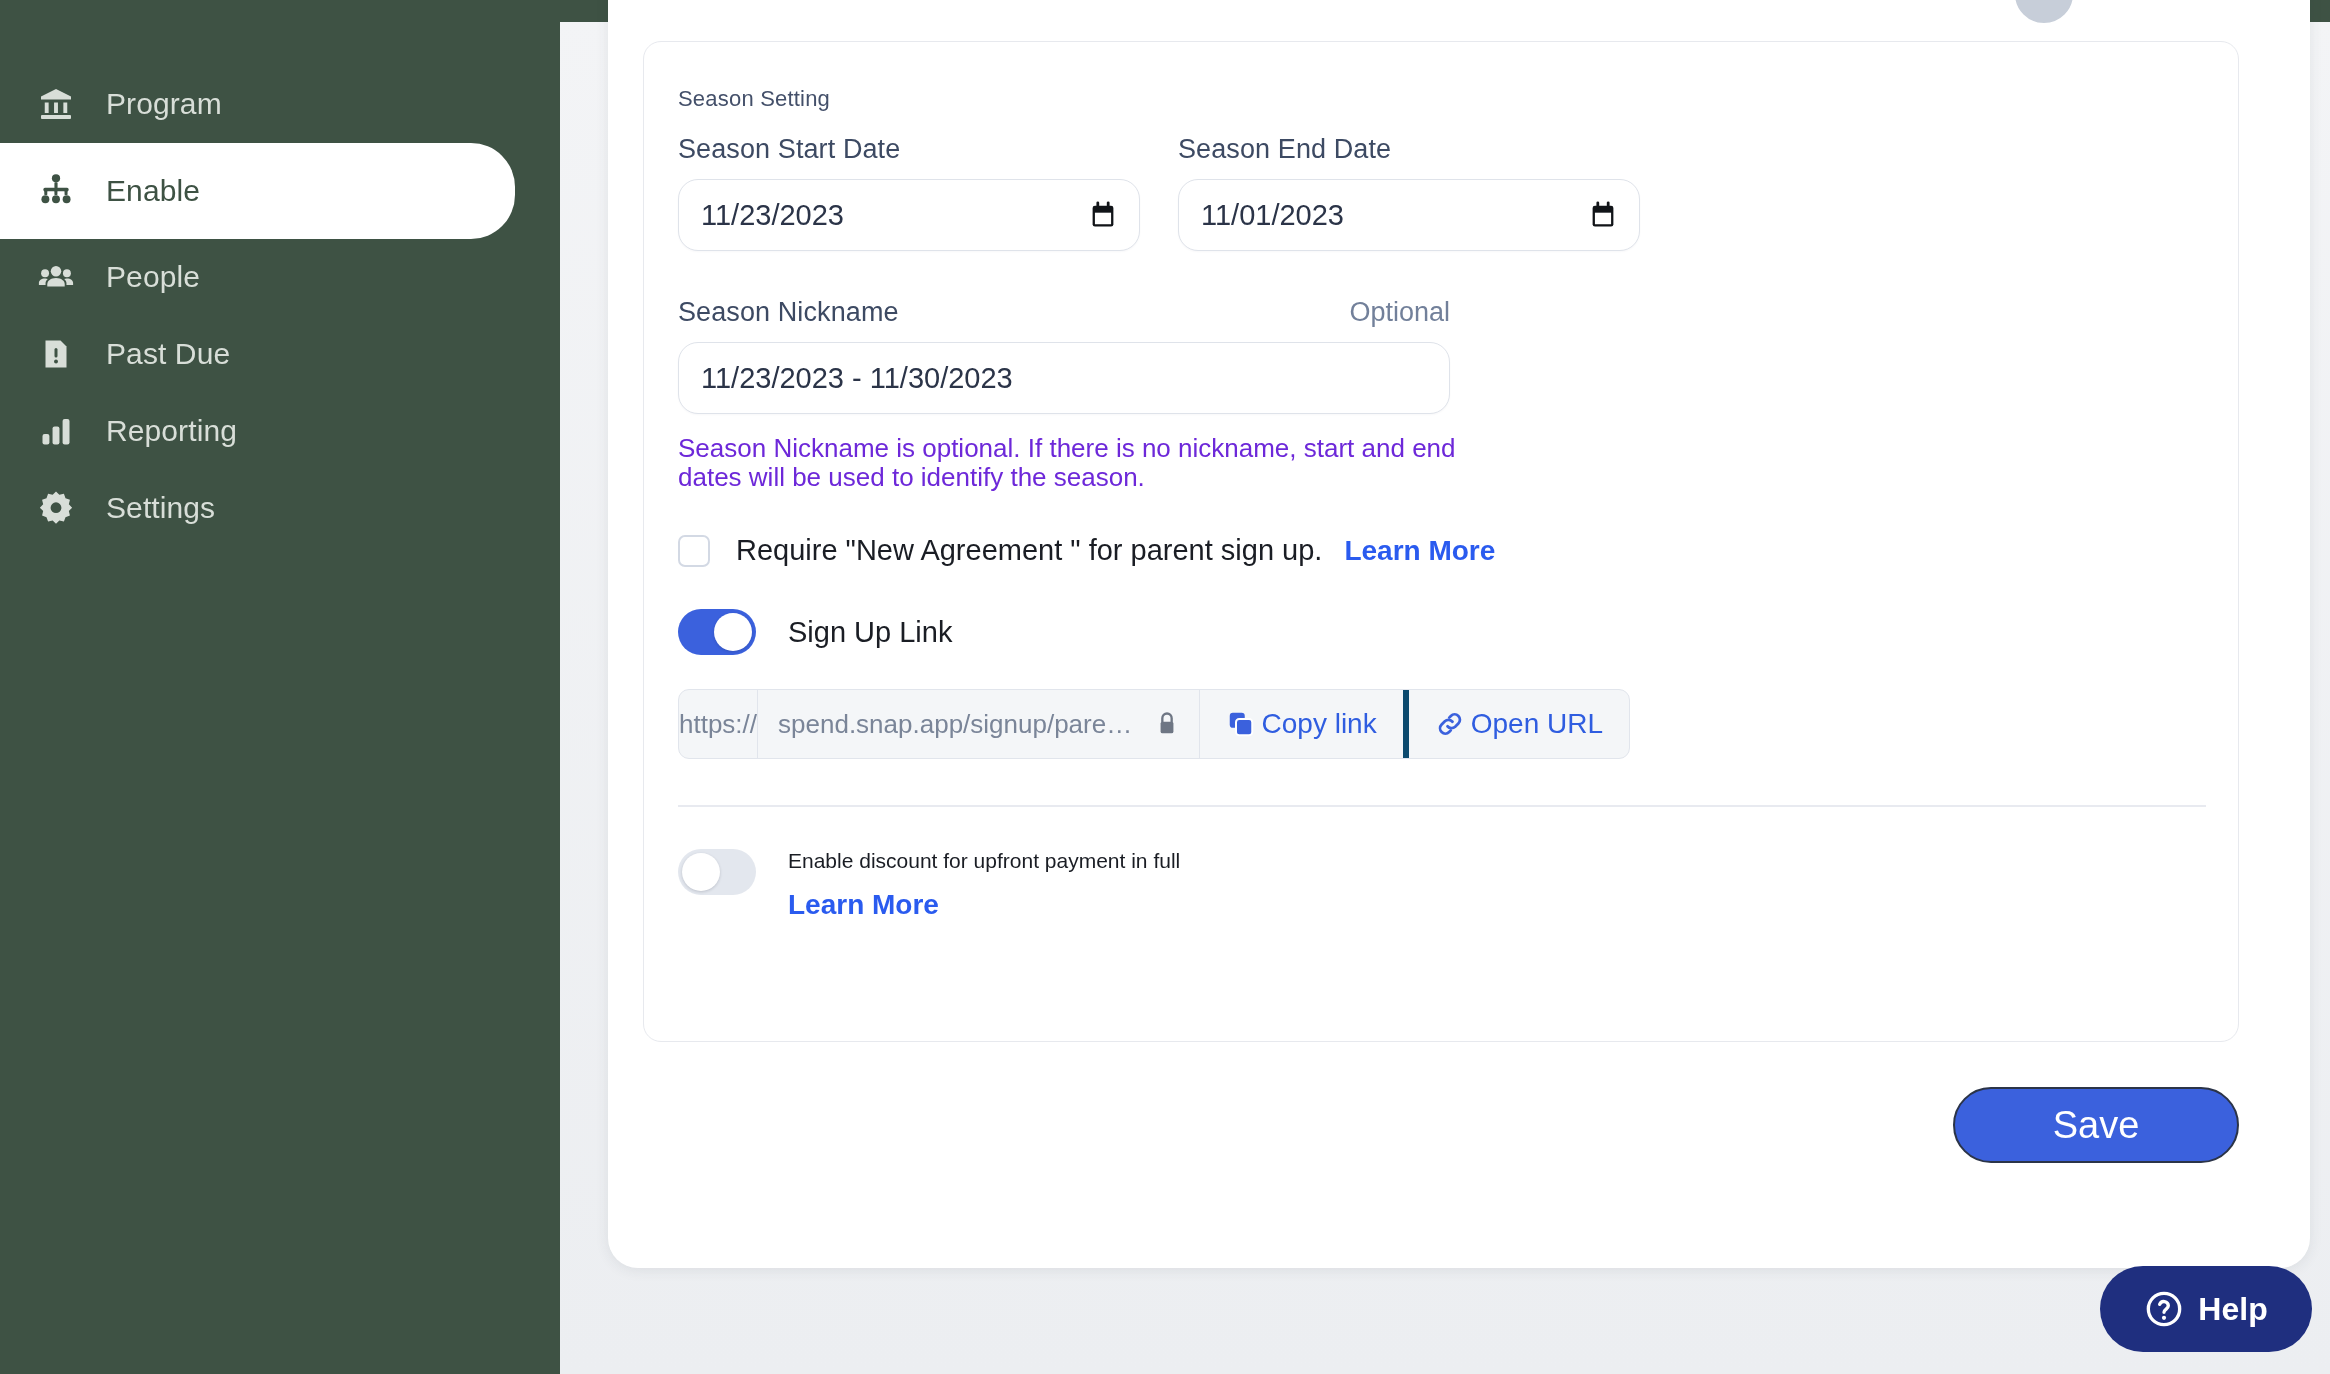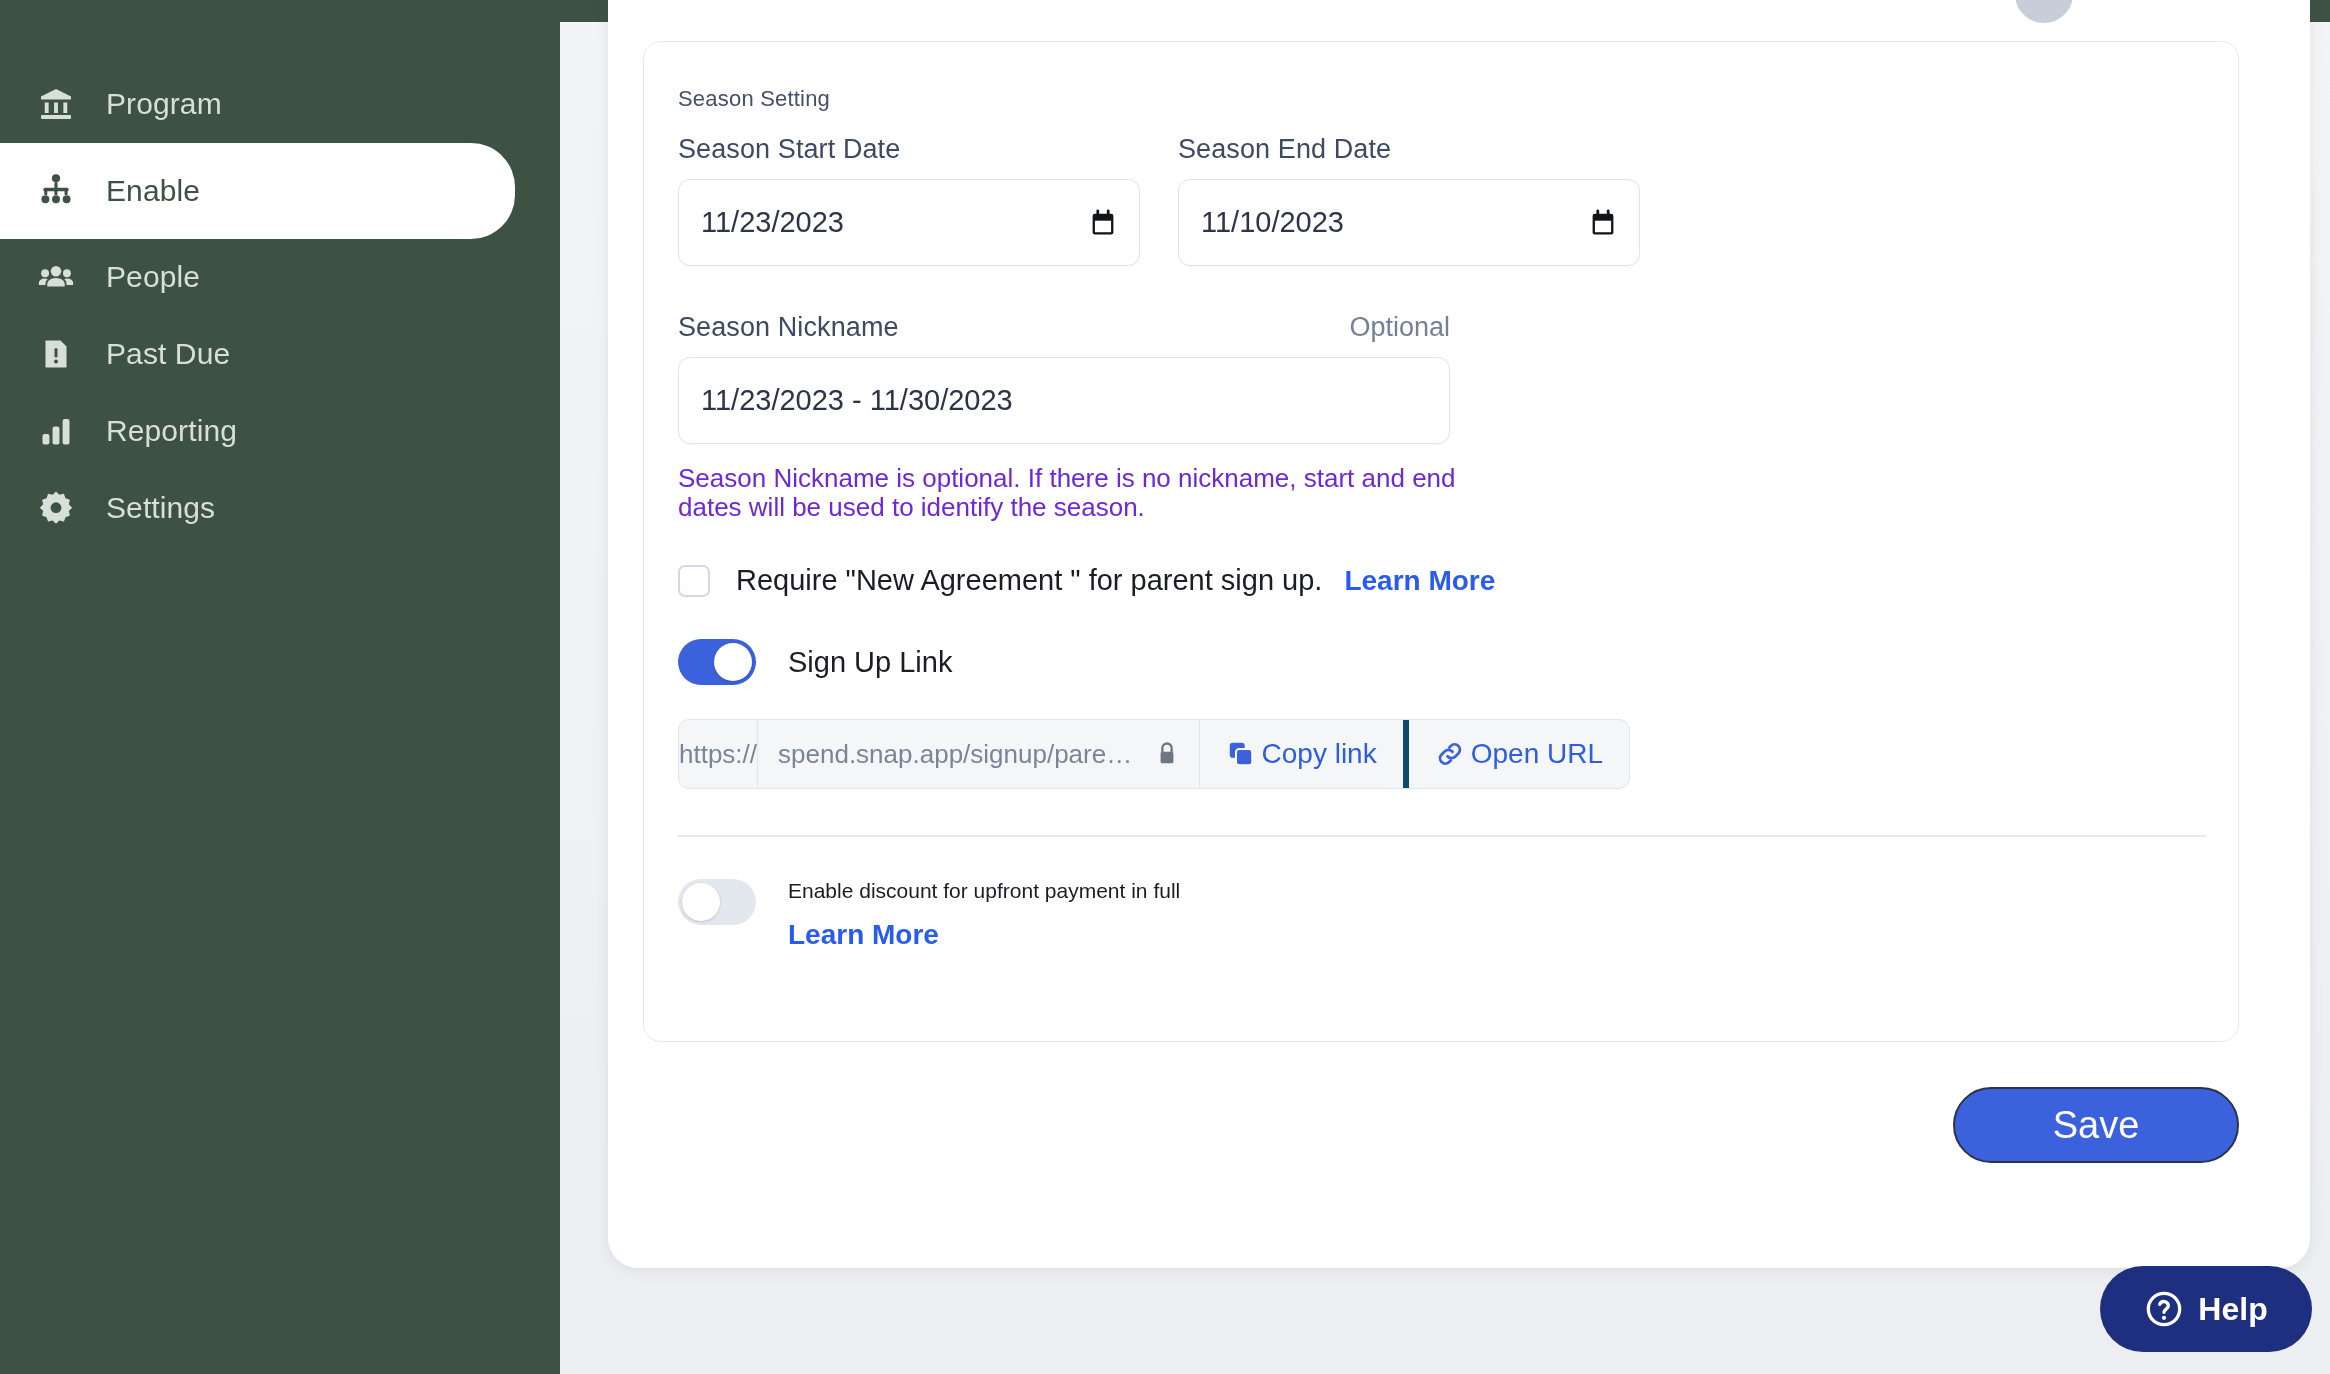--- a/index.html
+++ b/index.html
@@ -136,23 +136,23 @@
     font-size: 27px;
     color: #3d4a63;
     letter-spacing: .1px;
   }
 
   .date-row { display: flex; gap: 38px; margin-top: 4px; }
   .date-col { width: 462px; }
 
   .input-box {
     margin-top: 14px;
-    height: 87px;
+    height: 72px;
     border: 1px solid #dfe3ea;
-    border-radius: 12px;
+    border-radius: 20px;
     background: #fff;
     display: flex;
     align-items: center;
     padding: 0 22px;
     box-shadow: 0 1px 2px rgba(30,40,60,.03);
   }
   .input-box .val {
     font-size: 29px;
     color: #2b3448;
     flex: 1 1 auto;
@@ -463,21 +463,21 @@
                   <rect x="5" y="11" width="14" height="10" fill="#ffffff" stroke="none"></rect>
                   <line x1="7.5" y1="2.4" x2="7.5" y2="6.2" stroke-linecap="round"></line>
                   <line x1="16.5" y1="2.4" x2="16.5" y2="6.2" stroke-linecap="round"></line>
                 </svg>
               </span>
             </div>
           </div>
           <div class="date-col">
             <div class="field-label">Season End Date</div>
             <div class="input-box">
-              <span class="val">11/10/2023</span>
+              <span class="val">11/01/2023</span>
               <span class="cal-icon">
                 <svg width="28" height="30" viewBox="0 0 24 26" fill="none" stroke="currentColor" stroke-width="2.4">
                   <rect x="3" y="5" width="18" height="18" rx="2" fill="currentColor" stroke="none"></rect>
                   <rect x="5" y="11" width="14" height="10" fill="#ffffff" stroke="none"></rect>
                   <line x1="7.5" y1="2.4" x2="7.5" y2="6.2" stroke-linecap="round"></line>
                   <line x1="16.5" y1="2.4" x2="16.5" y2="6.2" stroke-linecap="round"></line>
                 </svg>
               </span>
             </div>
           </div>

